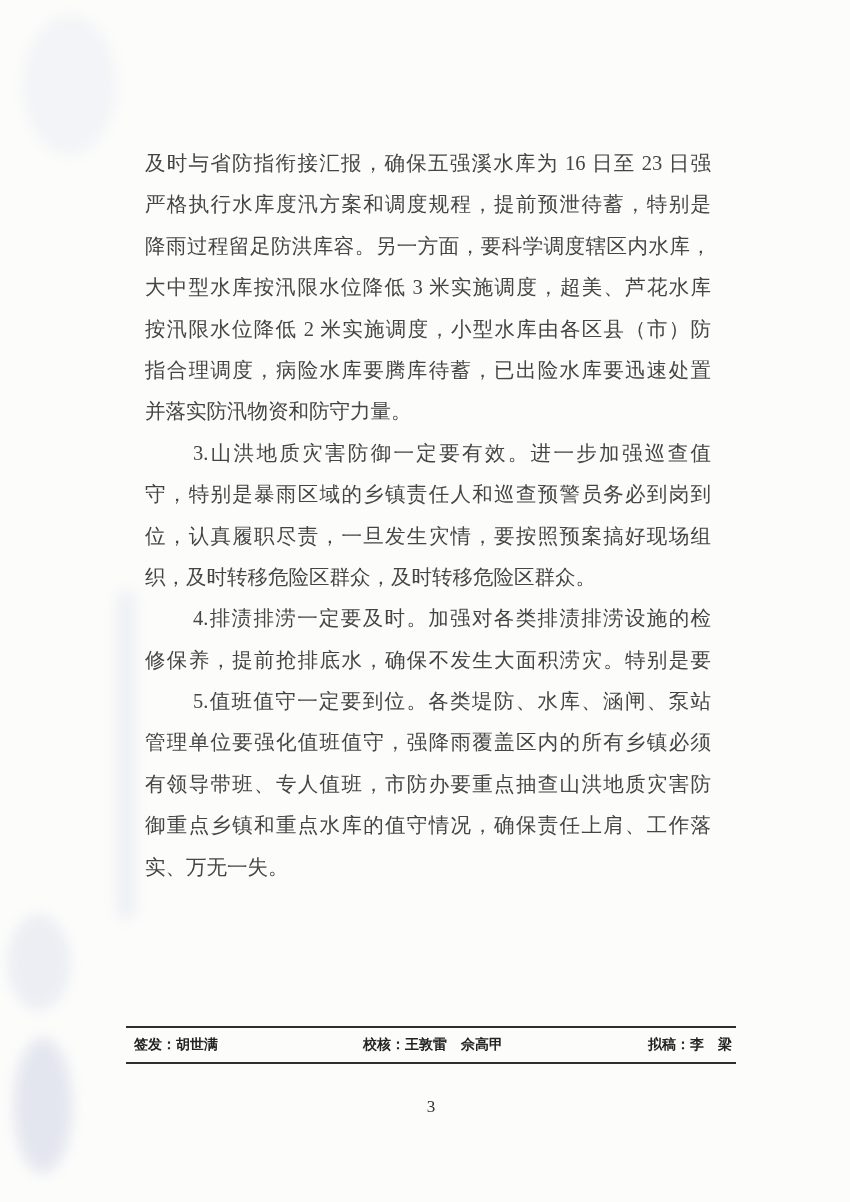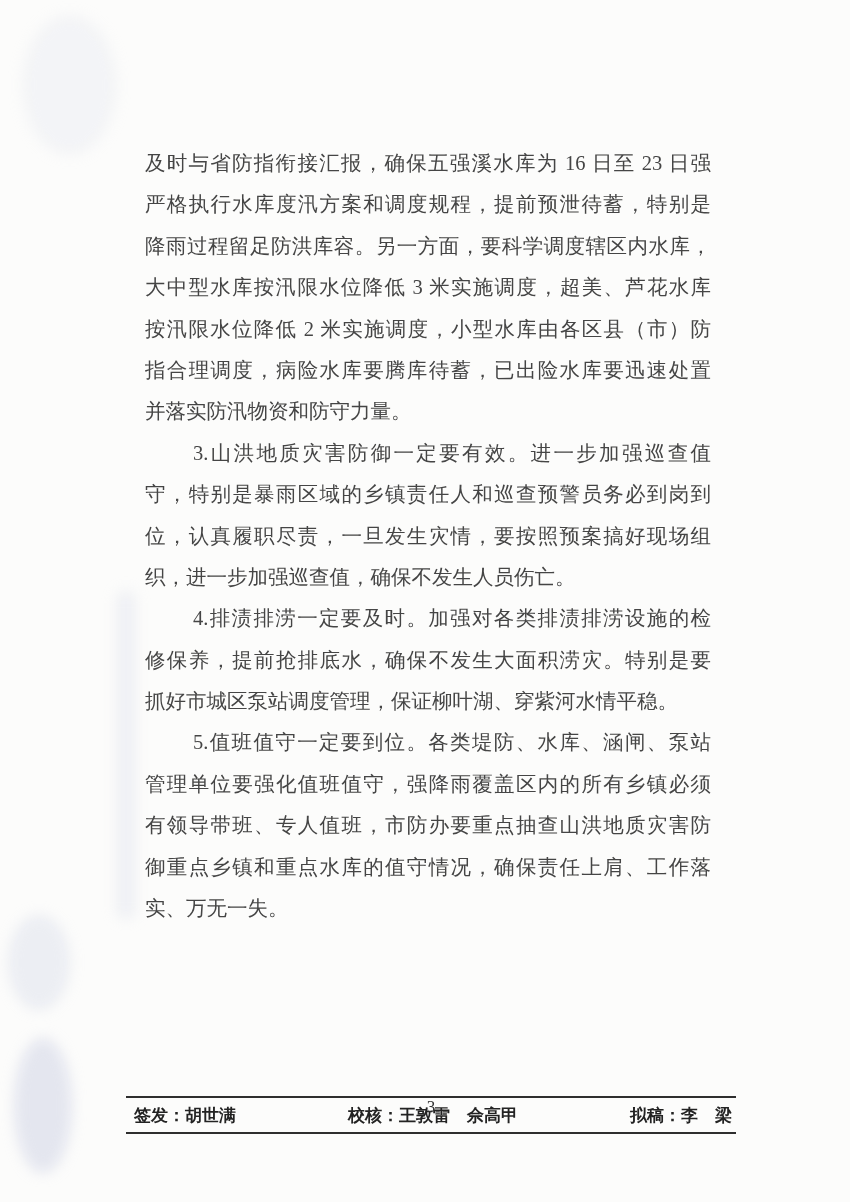--- a/index.html
+++ b/index.html
@@ -48,32 +48,32 @@
   }
   .line.last {
     text-align: center;
     text-align-last: left;
   }
   .line.indent { text-indent: 48px; }
 
   .footer {
     position: absolute;
     left: 126px;
-    top: 1096px;
+    top: 1026px;
     width: 610px;
     height: 38px;
     border-top: 2px solid #2e2e2e;
     border-bottom: 2px solid #2e2e2e;
     display: flex;
     align-items: center;
     justify-content: space-between;
     padding: 0 4px 0 8px;
     box-sizing: border-box;
     font-weight: bold;
-    font-size: 17px;
+    font-size: 14px;
     color: #232323;
   }
   .f-item { white-space: pre; }
 
   .page-number {
     position: absolute;
     left: 126px;
     top: 1097px;
     width: 610px;
     text-align: center;
@@ -95,24 +95,23 @@
       <div class="line just">及时与省防指衔接汇报，确保五强溪水库为 16 日至 23 日强</div>
       <div class="line just">严格执行水库度汛方案和调度规程，提前预泄待蓄，特别是</div>
       <div class="line just">降雨过程留足防洪库容。另一方面，要科学调度辖区内水库，</div>
       <div class="line just">大中型水库按汛限水位降低 3 米实施调度，超美、芦花水库</div>
       <div class="line just">按汛限水位降低 2 米实施调度，小型水库由各区县（市）防</div>
       <div class="line just">指合理调度，病险水库要腾库待蓄，已出险水库要迅速处置</div>
       <div class="line last">并落实防汛物资和防守力量。</div>
       <div class="line just indent">3.山洪地质灾害防御一定要有效。进一步加强巡查值</div>
       <div class="line just">守，特别是暴雨区域的乡镇责任人和巡查预警员务必到岗到</div>
       <div class="line just">位，认真履职尽责，一旦发生灾情，要按照预案搞好现场组</div>
-      <div class="line last">织，进一步加强巡查值，确保不发生人员伤亡。</div>
+      <div class="line last">织，及时转移危险区群众，及时转移危险区群众。</div>
       <div class="line just indent">4.排渍排涝一定要及时。加强对各类排渍排涝设施的检</div>
       <div class="line just">修保养，提前抢排底水，确保不发生大面积涝灾。特别是要</div>
-      <div class="line last">抓好市城区泵站调度管理，保证柳叶湖、穿紫河水情平稳。</div>
       <div class="line just indent">5.值班值守一定要到位。各类堤防、水库、涵闸、泵站</div>
       <div class="line just">管理单位要强化值班值守，强降雨覆盖区内的所有乡镇必须</div>
       <div class="line just">有领导带班、专人值班，市防办要重点抽查山洪地质灾害防</div>
       <div class="line just">御重点乡镇和重点水库的值守情况，确保责任上肩、工作落</div>
       <div class="line last">实、万无一失。</div>
     </div>
 
   <div class="footer">
     <span class="f-item"><span>签发：</span><span>胡世满</span></span>
     <span class="f-item"><span>校核：</span><span>王敦雷　佘高甲</span></span>

